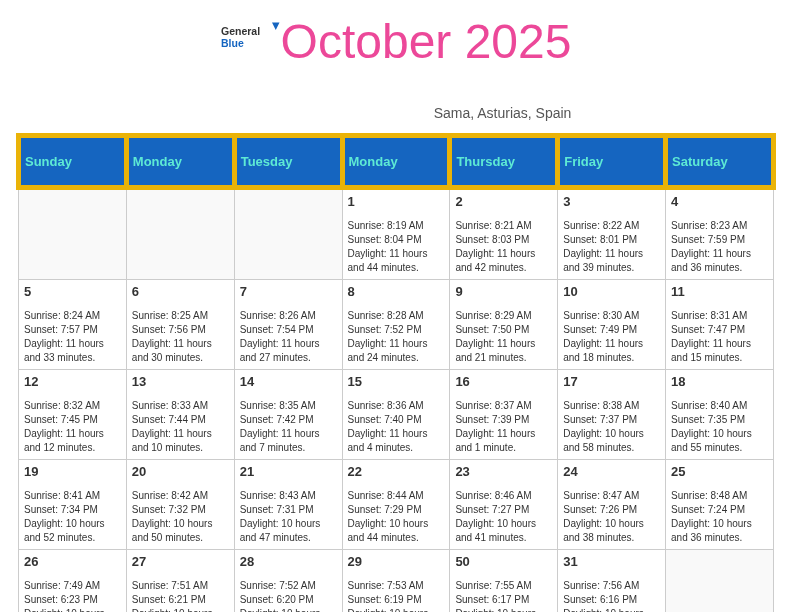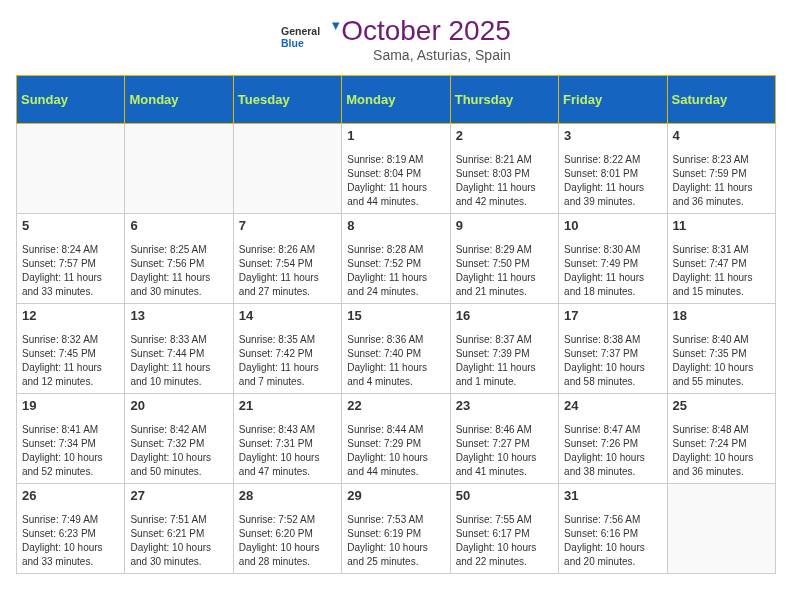--- a/index.html
+++ b/index.html
@@ -18,42 +18,43 @@
     }
     .logo {
       display: flex;
       align-items: center;
       gap: 4px;
     }
     .title-block {
       text-align: right;
     }
     .month-title {
-      font-size: 28px;
+      font-size: 48px;
       font-weight: 300;
-      color: #701a75;
+      color: #ec4899;
       line-height: 1.1;
     }
     .subtitle {
       font-size: 14px;
       color: #555;
+      margin-top: 36px;
     }
     .calendar {
       width: 100%;
       border-collapse: collapse;
       border: 1px solid #ccc;
     }
     .calendar th {
       background: #1565c0;
-      color: #bef264;
+      color: #5eead4;
       font-size: 13px;
       font-weight: 600;
       padding: 16px 4px;
       text-align: left;
-      border: 1px solid #eab308;
+      border: 5px solid #eab308;
     }
     .calendar td {
       width: calc(100% / 7);
       vertical-align: top;
       padding: 4px 5px;
       border: 1px solid #ccc;
       font-size: 10.5px;
       color: #333;
       min-height: 80px;
     }

